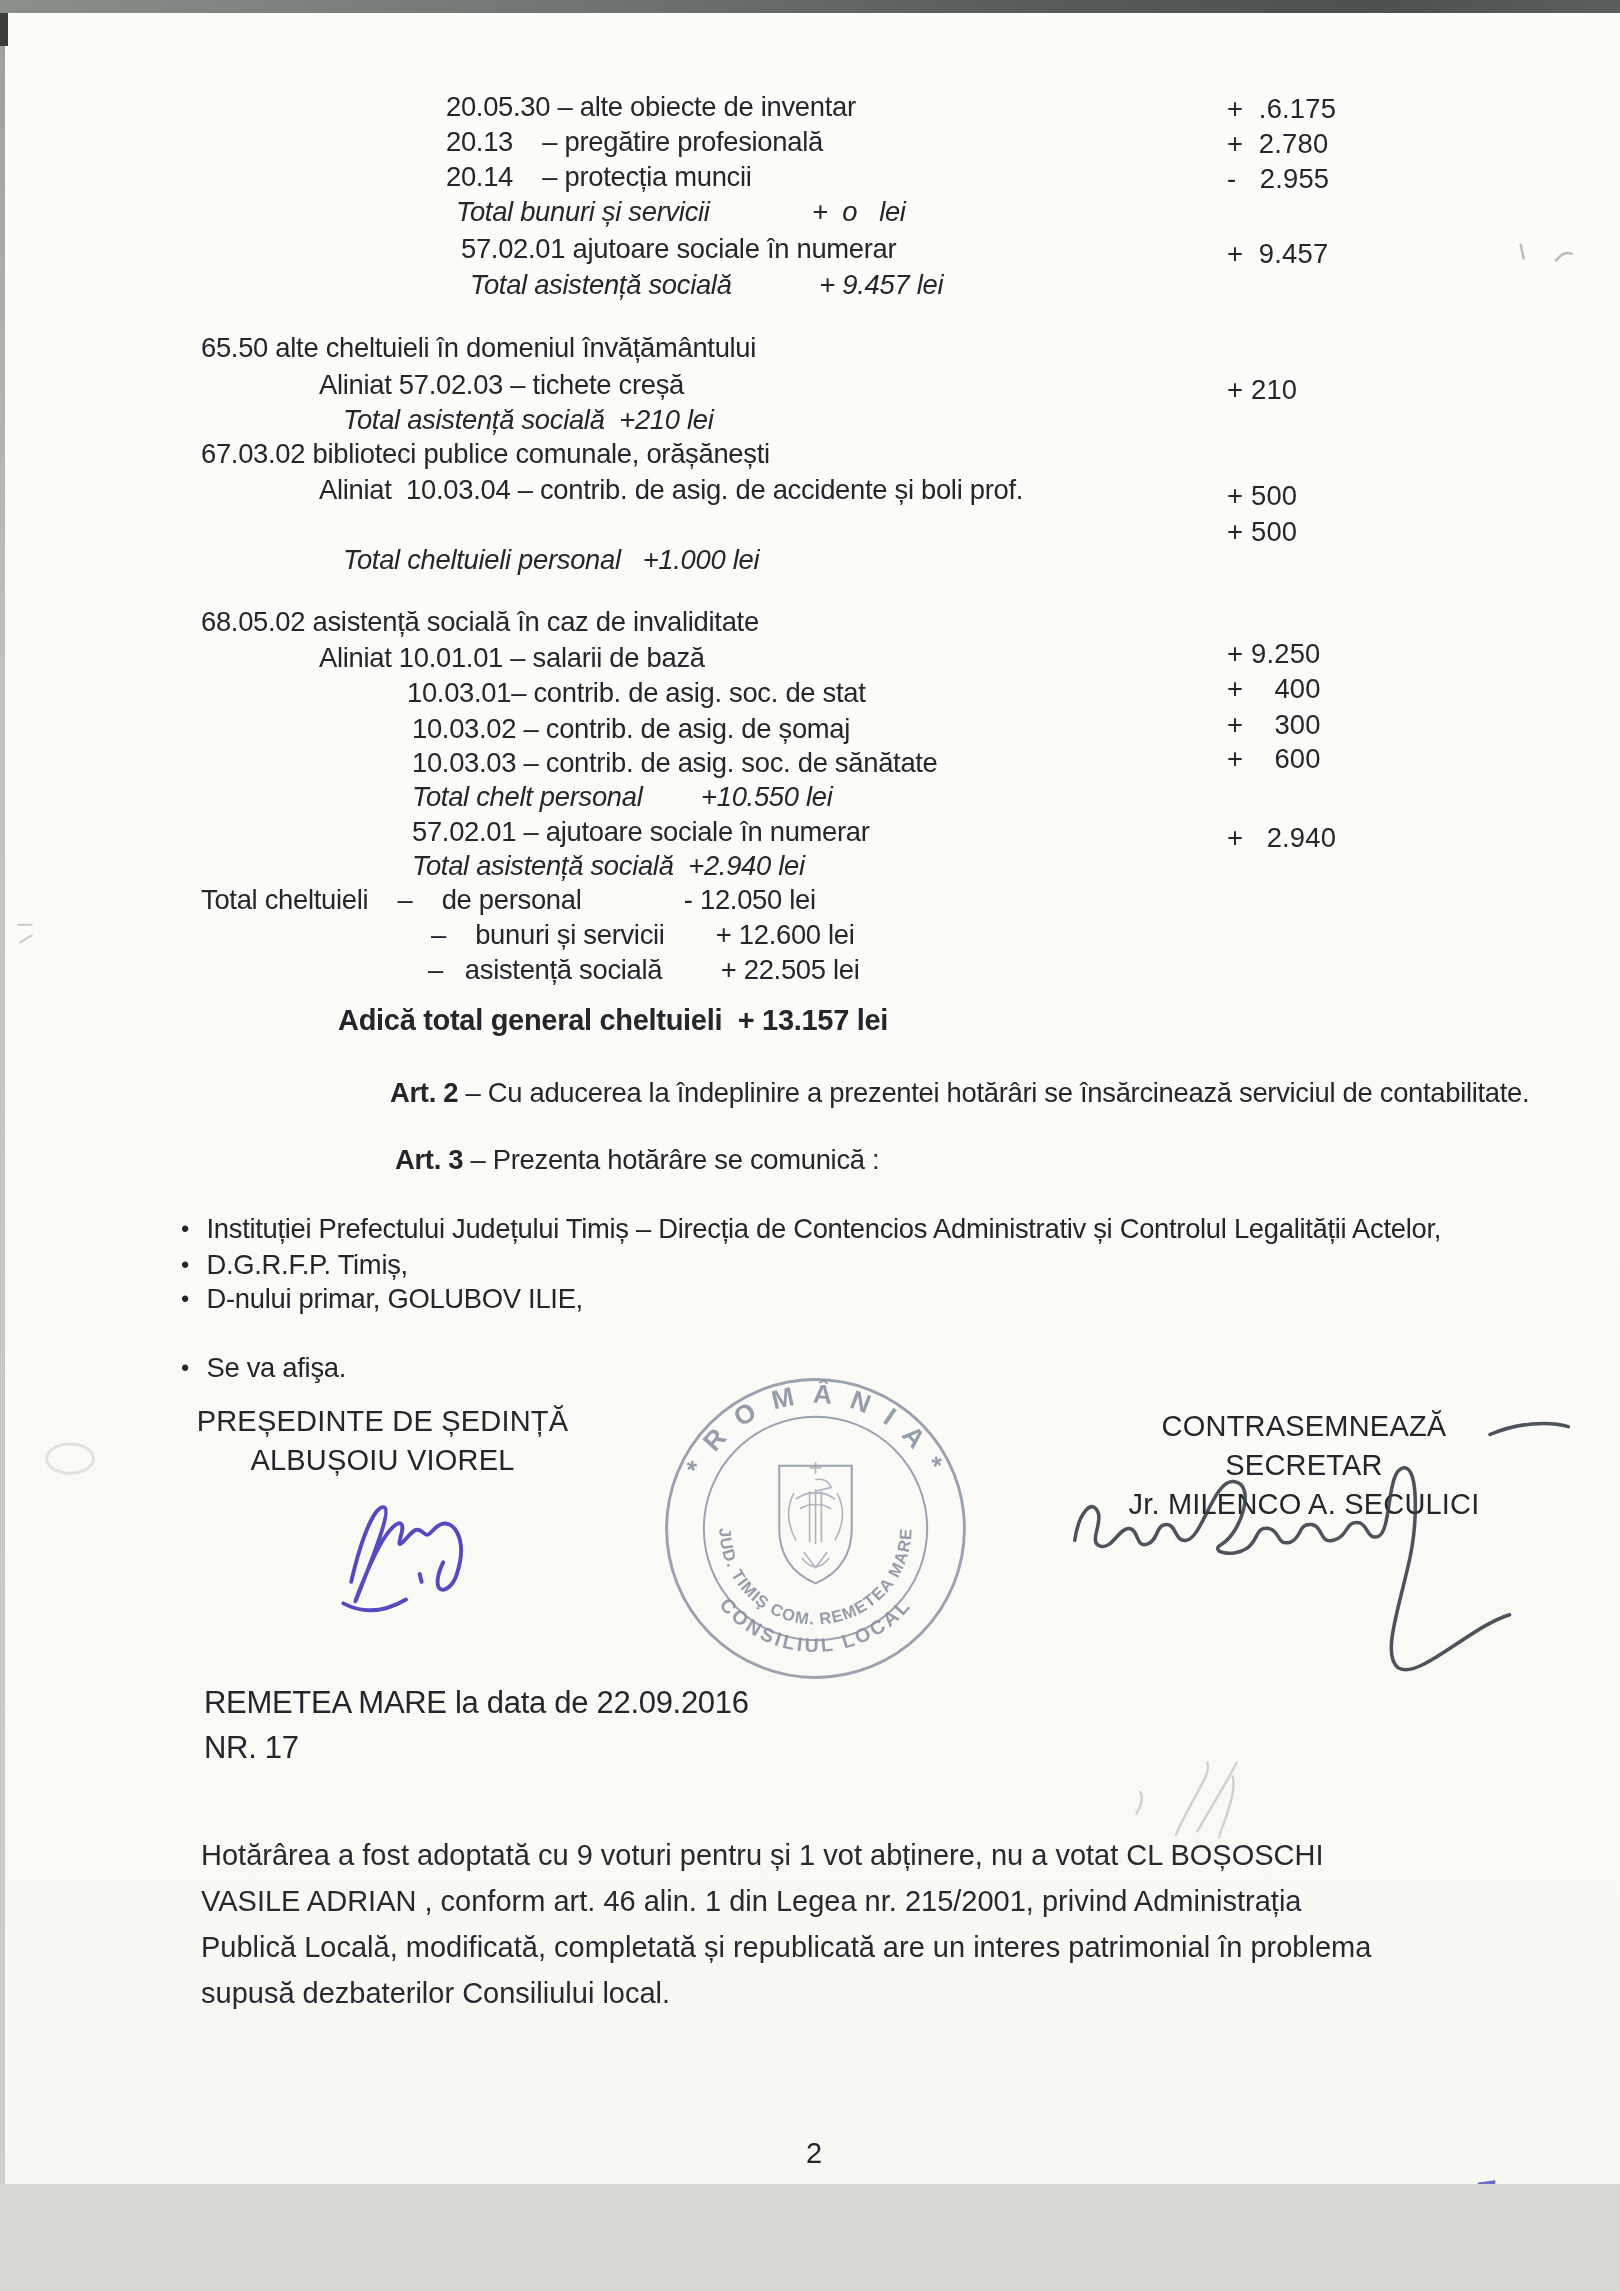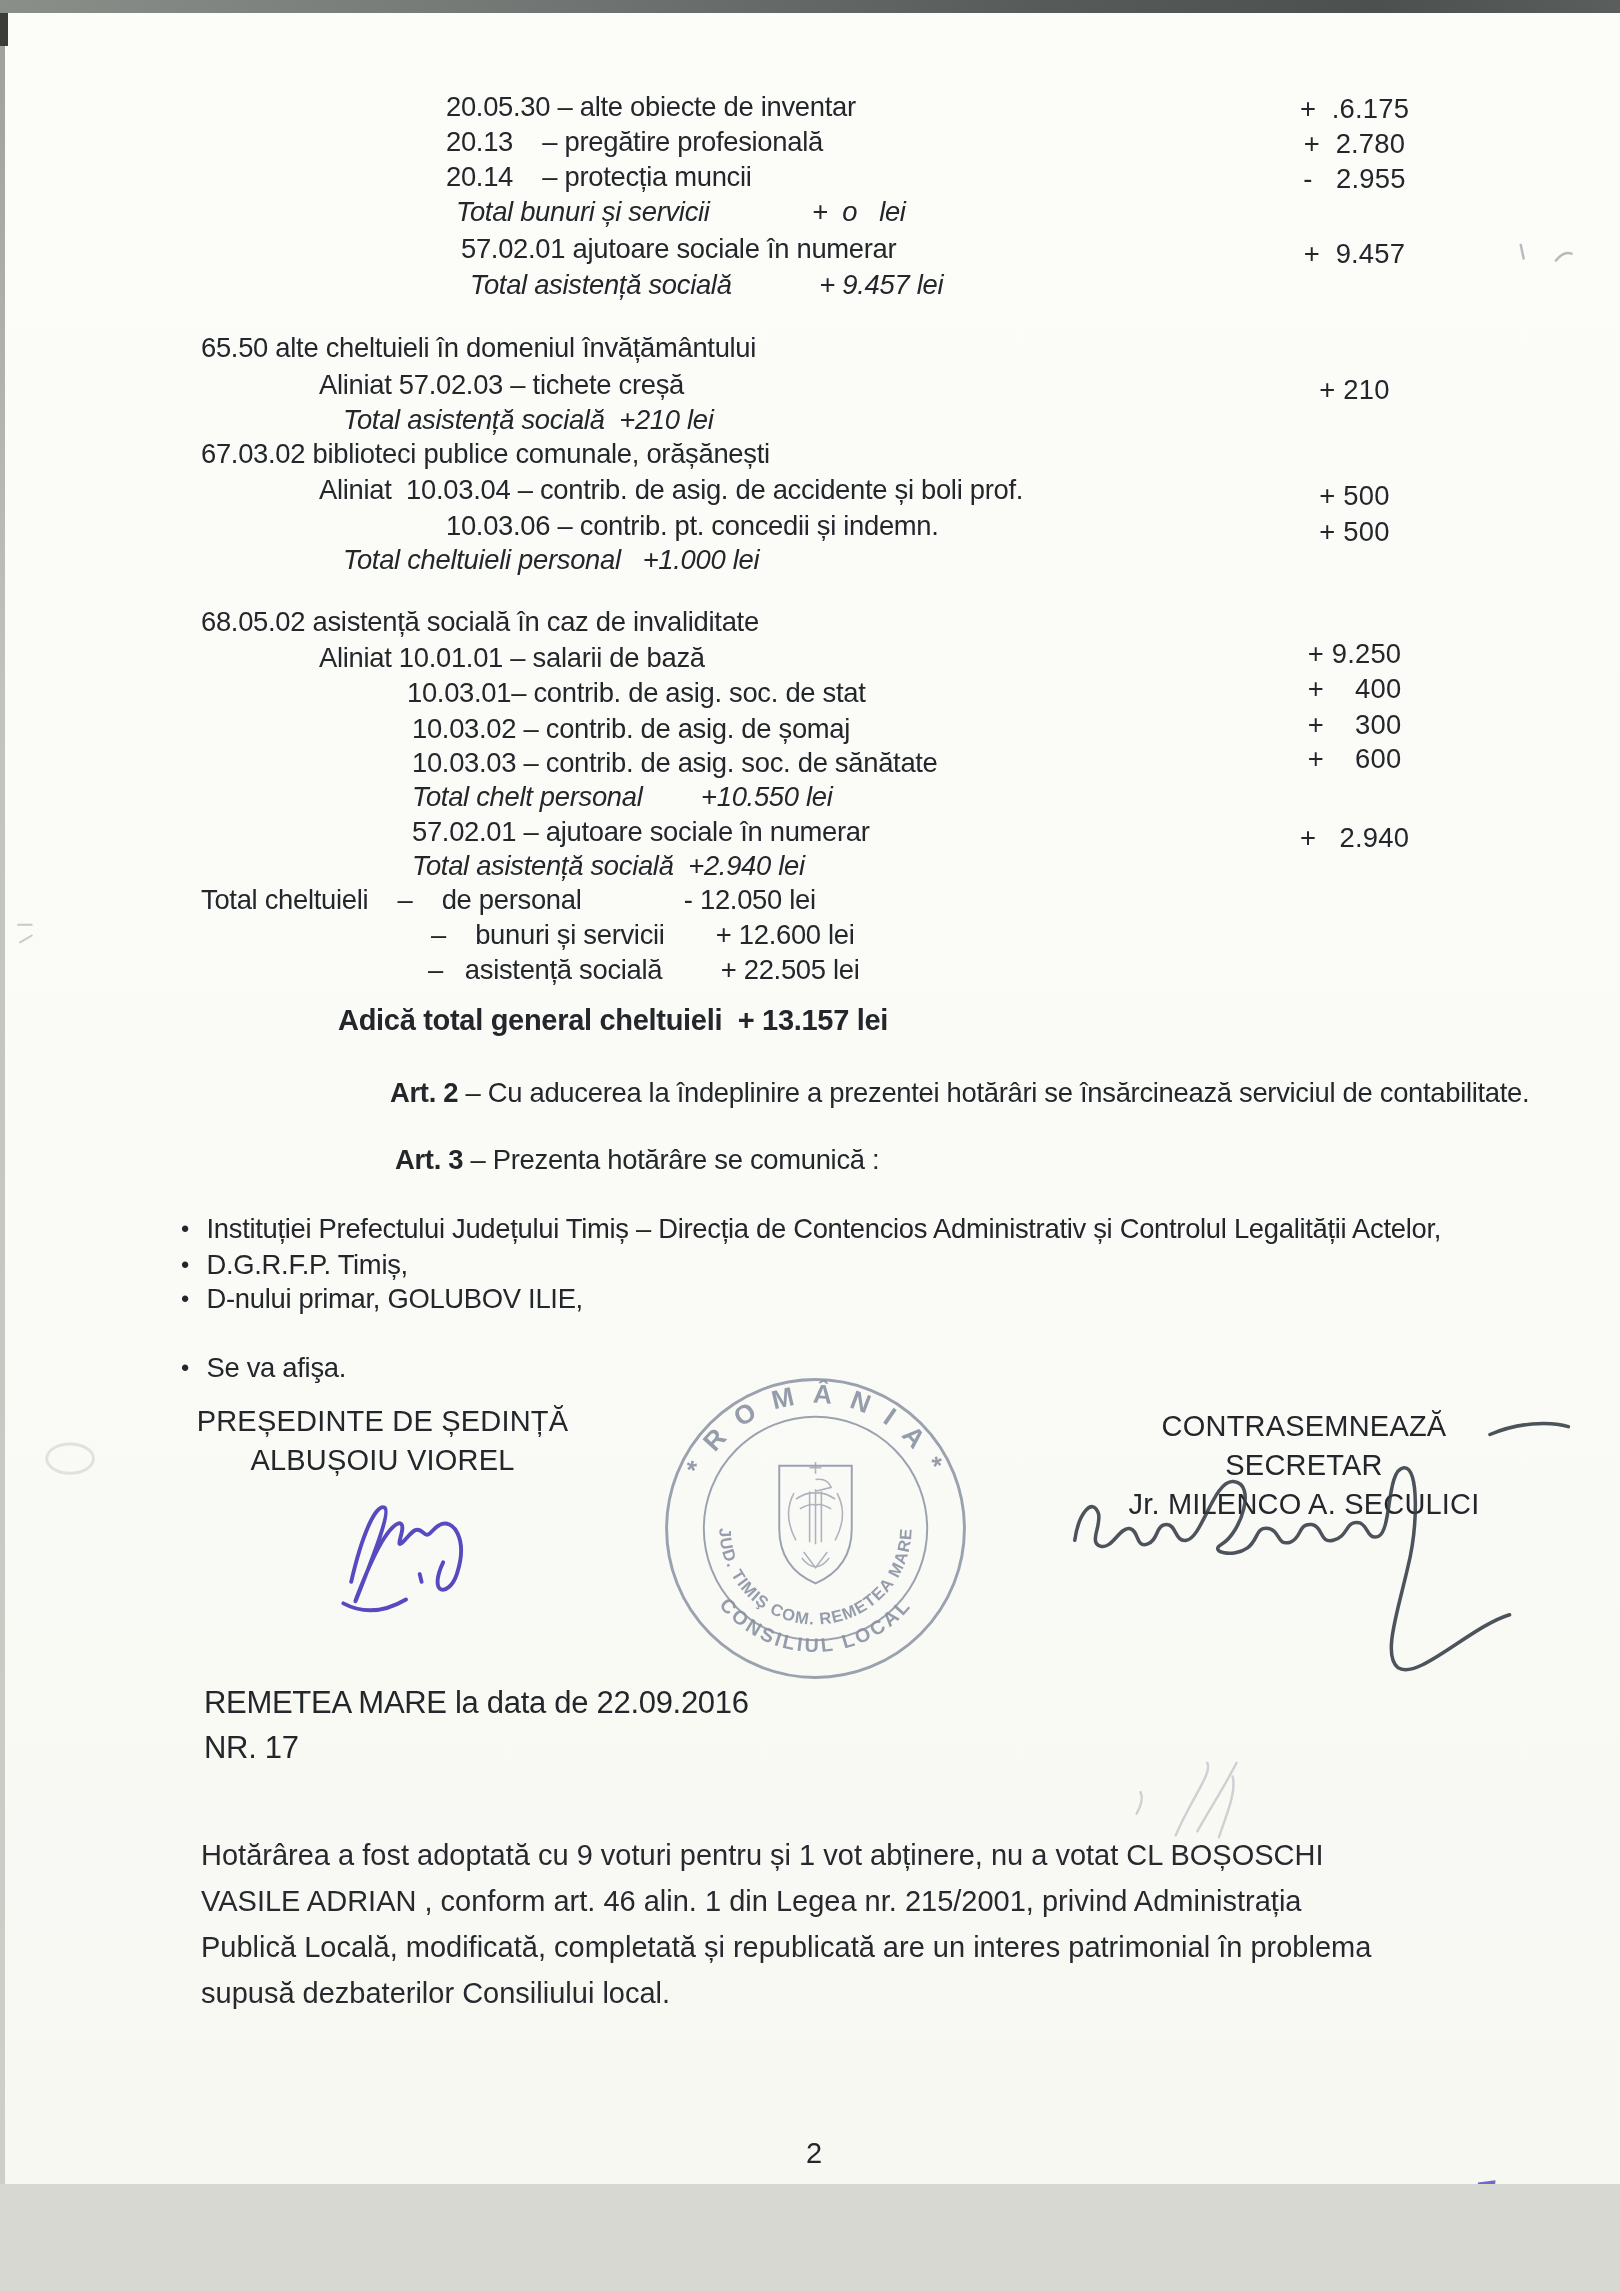--- a/index.html
+++ b/index.html
@@ -11,21 +11,21 @@
   
   .scan-top{position:absolute;top:0;left:0;width:100%;height:12.7px;
     background:linear-gradient(90deg,#8a8f8a 0%,#707573 35%,#565b59 65%,#4c504f 85%,#5a5f5d 100%);}
   .scan-left{position:absolute;top:12.7px;left:0;width:4.9px;height:2279px;
     background:linear-gradient(180deg,#8f8f89 0%,#b9b9b3 30%,#c9c9c3 100%);opacity:.85;}
   .scan-corner{position:absolute;top:12.7px;left:0;width:7.8px;height:33px;background:#3c3c38;}
   
   .ln{position:absolute;white-space:pre;font-size:27.4px;letter-spacing:-0.3px;line-height:33px;}
   .it{font-style:italic;}
   .bold{font-weight:bold;}
-  .amt{position:absolute;left:1227px;width:255px;text-align:center;white-space:pre;
+  .amt{position:absolute;left:1227px;width:255px;text-align:left;white-space:pre;
        font-size:27.4px;letter-spacing:0.2px;}
   .big{font-size:29px;}
   .sig-col{position:absolute;text-align:center;}
   .sig-col div{font-size:29px;letter-spacing:0.2px;line-height:39px;}
   .bullet-row{position:absolute;white-space:pre;font-size:27.4px;letter-spacing:-0.3px;}
   .bullet-dot{display:inline-block;width:25.5px;font-size:23.5px;vertical-align:1px;}
   .para-line{position:absolute;white-space:pre;font-size:29px;letter-spacing:0px;color:#26292e;}
   .hand-note{position:absolute;font-family:"DejaVu Sans",sans-serif;font-style:italic;
     font-size:45px;transform:rotate(-7deg);}
   svg{position:absolute;}
@@ -44,21 +44,20 @@
   <div class="ln" style="top:160px;left:446px">20.14    – protecția muncii</div>
   <div class="ln it" style="top:195px;left:456px">Total bunuri și servicii              +  o   lei</div>
   <div class="ln" style="top:232px;left:461px">57.02.01 ajutoare sociale în numerar</div>
   <div class="ln it" style="top:268px;left:470px">Total asistență socială            + 9.457 lei</div>
 
   <div class="ln" style="top:331px;left:201px">65.50 alte cheltuieli în domeniul învățământului</div>
   <div class="ln" style="top:368px;left:319px">Aliniat 57.02.03 – tichete creșă</div>
   <div class="ln it" style="top:403px;left:343px">Total asistență socială  +210 lei</div>
   <div class="ln" style="top:437px;left:201px">67.03.02 biblioteci publice comunale, orășănești</div>
   <div class="ln" style="top:473px;left:319px">Aliniat  10.03.04 – contrib. de asig. de accidente și boli prof.</div>
-  <div class="ln" style="top:509px;left:446px">10.03.06 – contrib. pt. concedii și indemn.</div>
   <div class="ln it" style="top:543px;left:343px">Total cheltuieli personal   +1.000 lei</div>
 
   <div class="ln" style="top:605px;left:201px">68.05.02 asistență socială în caz de invaliditate</div>
   <div class="ln" style="top:641px;left:319px">Aliniat 10.01.01 – salarii de bază</div>
   <div class="ln" style="top:676px;left:407px">10.03.01– contrib. de asig. soc. de stat</div>
   <div class="ln" style="top:712px;left:412px">10.03.02 – contrib. de asig. de șomaj</div>
   <div class="ln" style="top:746px;left:412px">10.03.03 – contrib. de asig. soc. de sănătate</div>
   <div class="ln it" style="top:780px;left:412px">Total chelt personal        +10.550 lei</div>
   <div class="ln" style="top:815px;left:412px">57.02.01 – ajutoare sociale în numerar</div>
   <div class="ln it" style="top:849px;left:412px">Total asistență socială  +2.940 lei</div>

